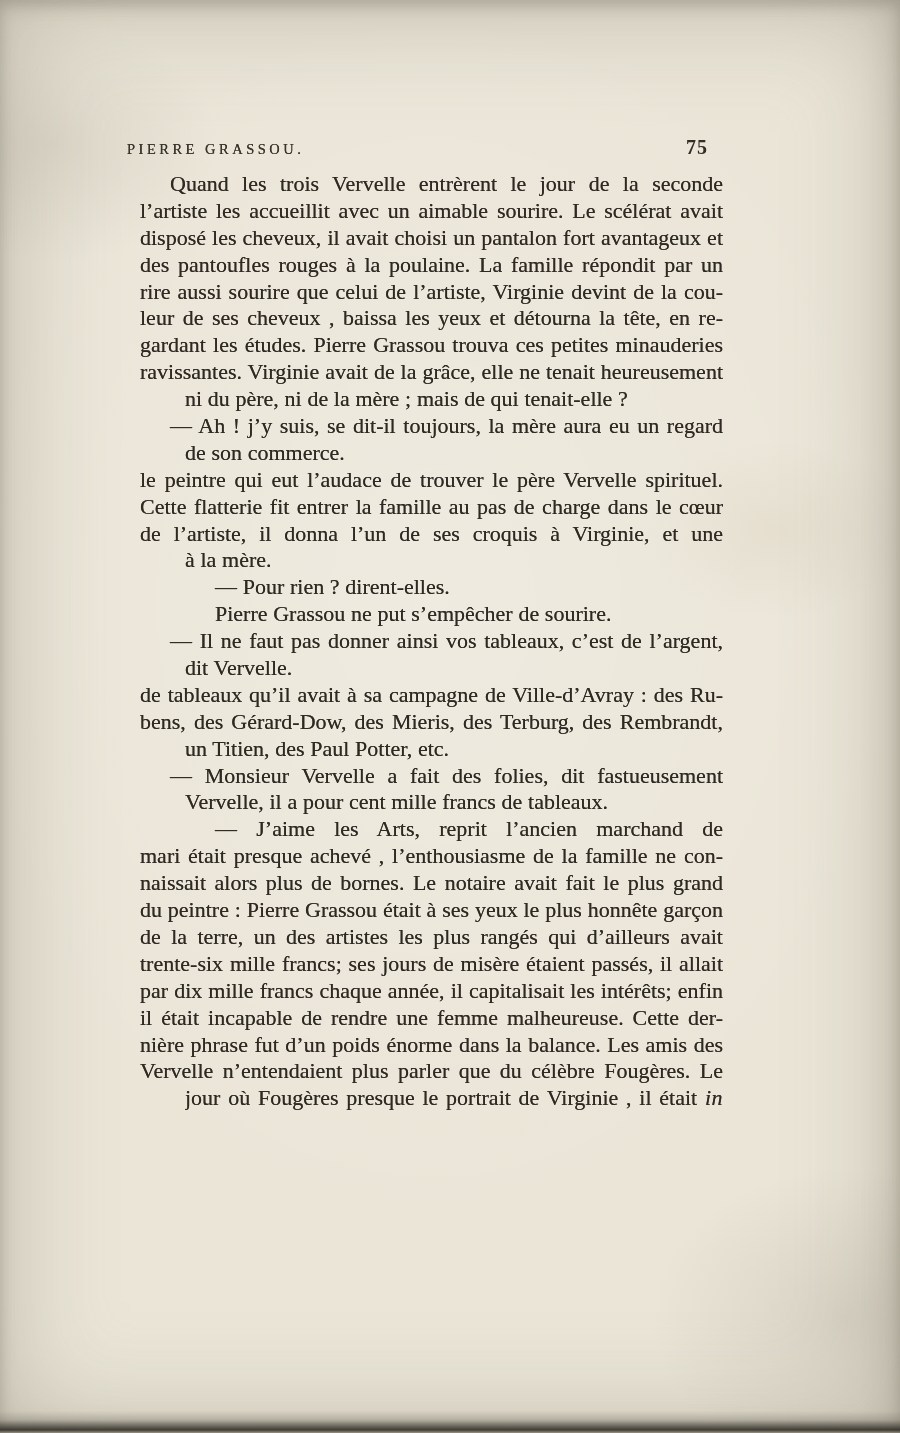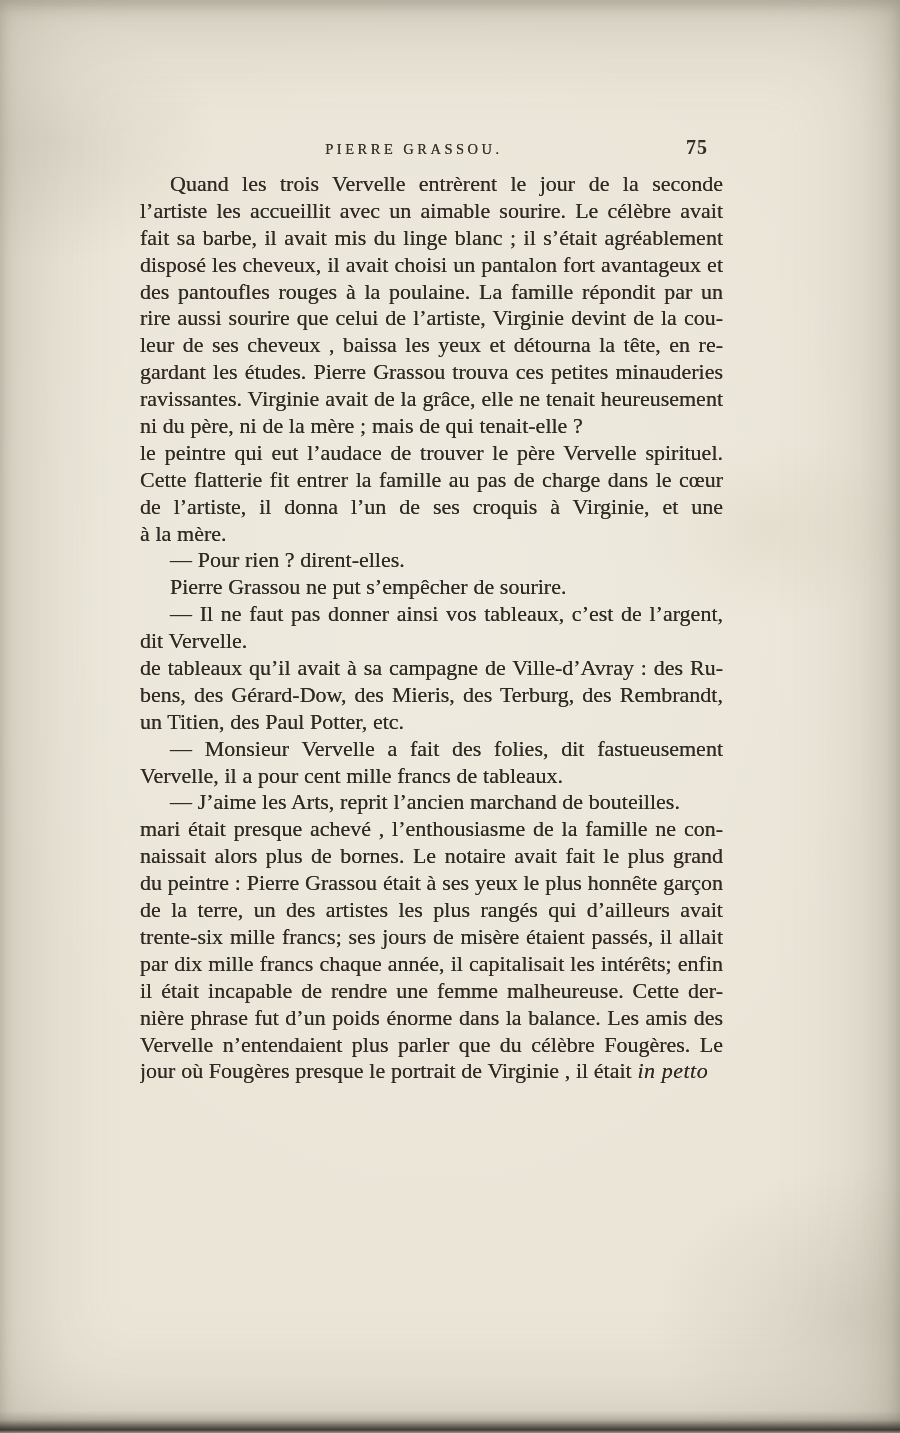--- a/index.html
+++ b/index.html
@@ -41,21 +41,20 @@
   .running-header {
     position: absolute;
     top: 141px;
     left: 127px;
     width: 583px;
     height: 26px;
   }
   .header-title {
     position: absolute;
     left: 0; right: 9px;
-    text-align: center;
     font-size: 14.5px;
     letter-spacing: 3.5px;
     font-weight: normal;
     color: #3a352b;
     text-shadow: 0 0 0.4px #3a352b;
   }
   .page-number {
     position: absolute;
     right: 2px;
     top: -5px;
@@ -76,44 +75,47 @@
   .paragraph { margin: 0; }
   .line {
     height: 26.9px;
     overflow: hidden;
     text-align: justify;
     text-align-last: justify;
     white-space: normal;
     word-spacing: 0.2px;
   }
   .line.first { text-indent: 30px; }
-  .line.last { text-align-last: left; }
+  .line.last { text-align-last: left; margin-left: 45px; }
   .line i { letter-spacing: 0.5px; }
 </style>
 </head>
 <body>
 
 <div class="page">
   <div class="running-header">
     <div class="header-title">PIERRE GRASSOU.</div>
     <div class="page-number">75</div>
   </div>
 
   <div class="text-block">
       <div class="paragraph">
         <div class="line first"><span>Quand les trois Vervelle entrèrent le jour de la seconde séance,</span></div>
-        <div class="line"><span>l’artiste les accueillit avec un aimable sourire. Le célèbre avait</span></div>
-        <div class="line"><span>fait sa barbe, il avait mis du linge blanc ; il s’était agréablement</span></div>
+        <div class="line"><span>l’artiste les accueillit avec un aimable sourire. Le scélérat avait</span></div>
         <div class="line"><span>disposé les cheveux, il avait choisi un pantalon fort avantageux et</span></div>
         <div class="line"><span>des pantoufles rouges à la poulaine. La famille répondit par un sou-</span></div>
         <div class="line"><span>rire aussi sourire que celui de l’artiste, Virginie devint de la cou-</span></div>
         <div class="line"><span>leur de ses cheveux , baissa les yeux et détourna la tête, en re-</span></div>
         <div class="line"><span>gardant les études. Pierre Grassou trouva ces petites minauderies</span></div>
         <div class="line"><span>ravissantes. Virginie avait de la grâce, elle ne tenait heureusement</span></div>
         <div class="line last"><span>ni du père, ni de la mère ; mais de qui tenait-elle ?</span></div>
+      </div>
+      <div class="paragraph">
+        <div class="line first"><span>— Ah ! j’y suis, se dit-il toujours, la mère aura eu un regard</span></div>
+        <div class="line last"><span>de son commerce.</span></div>
       </div>
       <div class="paragraph">
         <div class="line"><span>le peintre qui eut l’audace de trouver le père Vervelle spirituel.</span></div>
         <div class="line"><span>Cette flatterie fit entrer la famille au pas de charge dans le cœur</span></div>
         <div class="line"><span>de l’artiste, il donna l’un de ses croquis à Virginie, et une esquisse</span></div>
         <div class="line last"><span>à la mère.</span></div>
       </div>
       <div class="paragraph">
         <div class="line first last"><span>— Pour rien ? dirent-elles.</span></div>
       </div>

